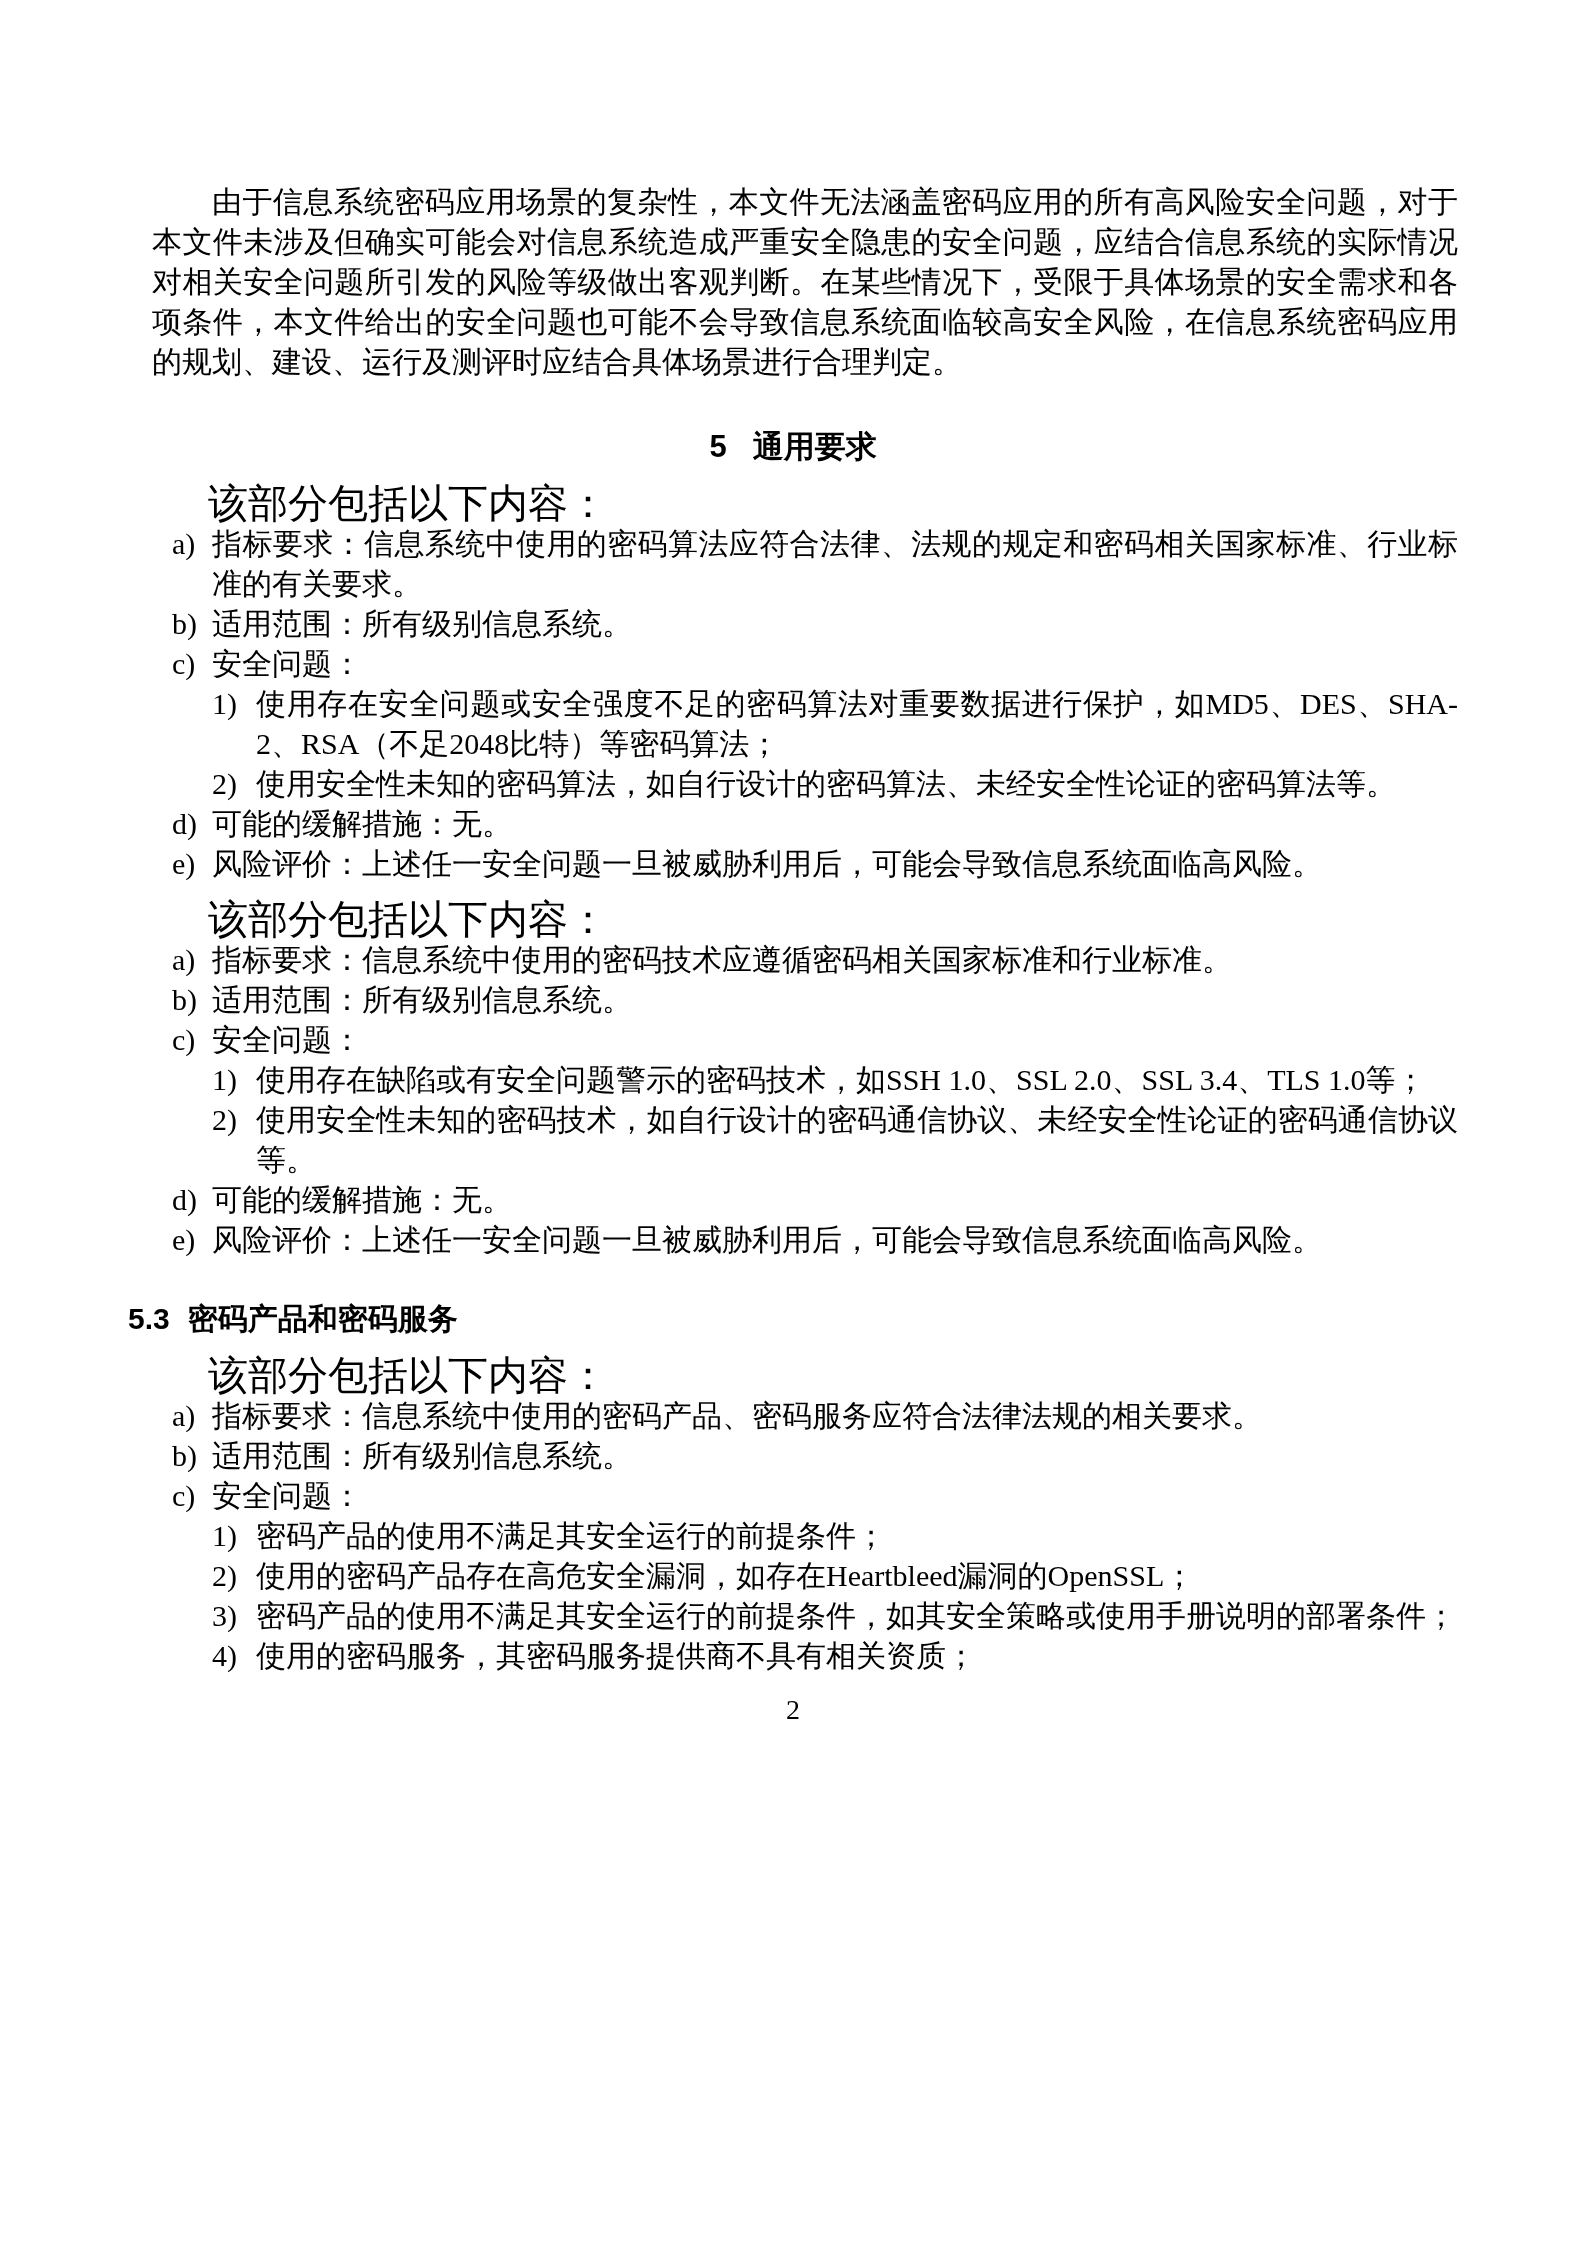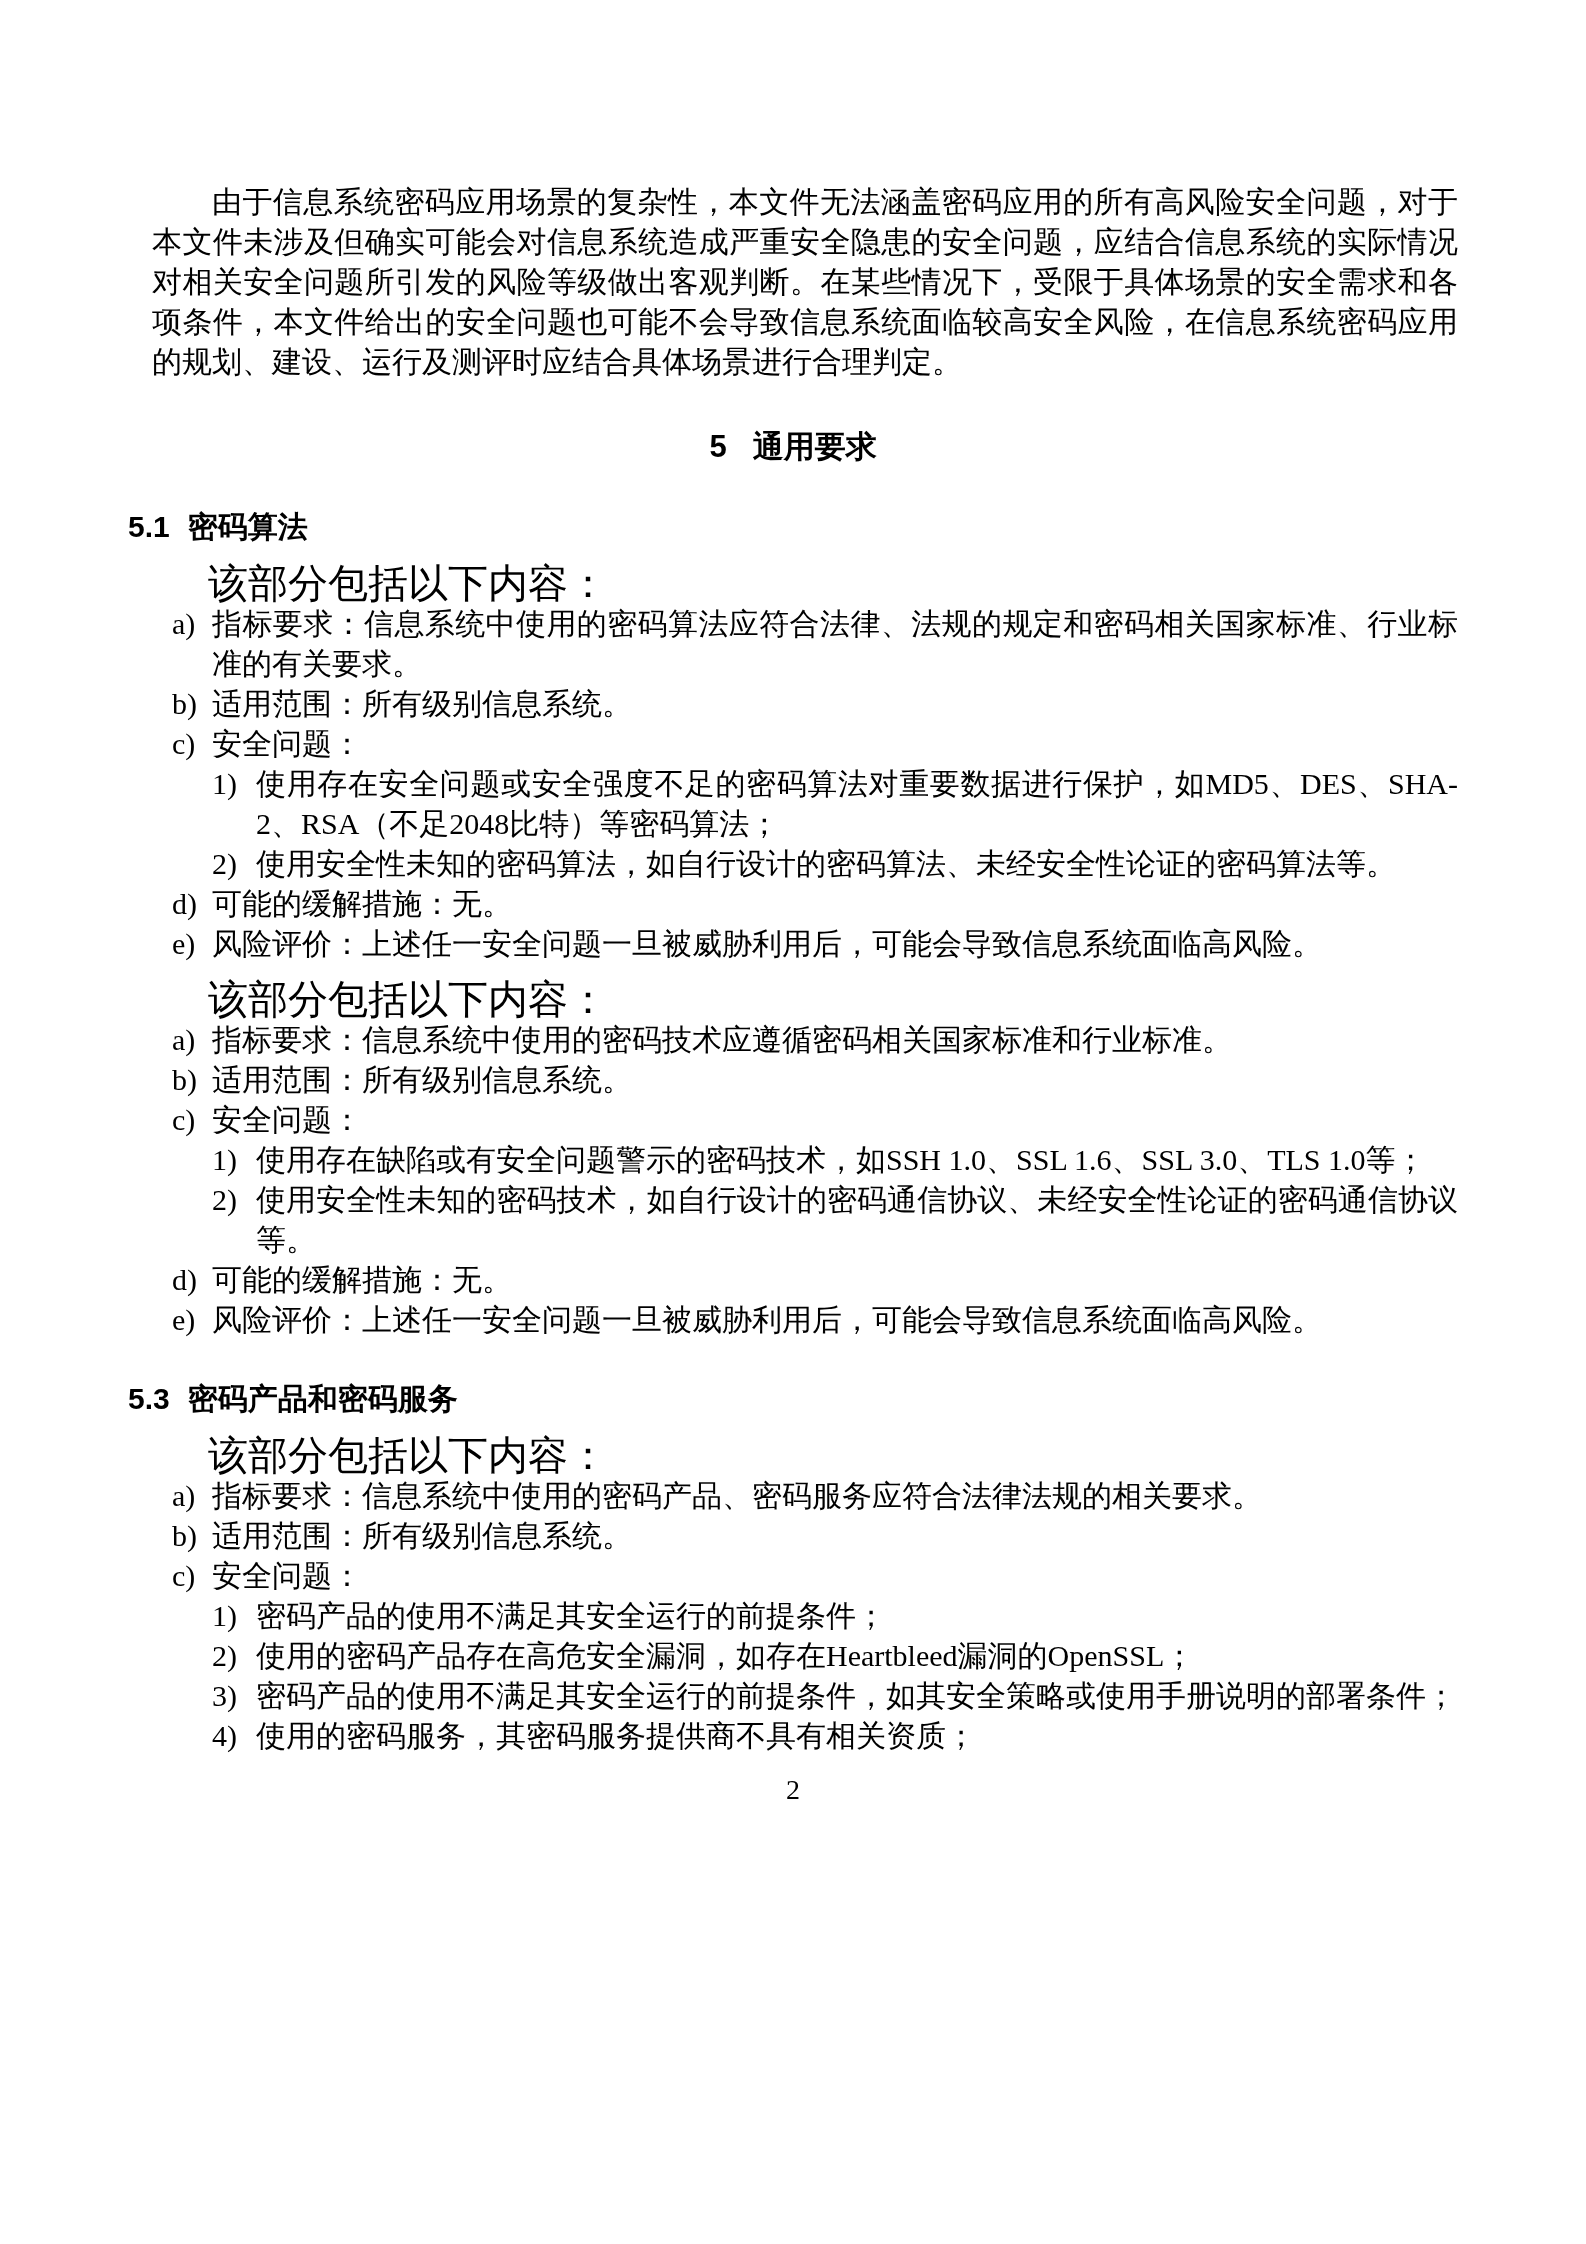--- a/index.html
+++ b/index.html
@@ -86,23 +86,20 @@
 <body>
 
 <div class="page">
 
   <p class="para indent">由于信息系统密码应用场景的复杂性，本文件无法涵盖密码应用的所有高风险安全问题，对于本文件未涉及但确实可能会对信息系统造成严重安全隐患的安全问题，应结合信息系统的实际情况对相关安全问题所引发的风险等级做出客观判断。在某些情况下，受限于具体场景的安全需求和各项条件，本文件给出的安全问题也可能不会导致信息系统面临较高安全风险，在信息系统密码应用的规划、建设、运行及测评时应结合具体场景进行合理判定。</p>
 
   <h1 class="h-sec">
     <span class="num">5</span><span>通用要求</span>
   </h1>
 
-  <h2 class="h-sub">
-    <span class="num">5.1</span><span>密码算法</span>
-  </h2>
   <p class="lead indent">该部分包括以下内容：</p>
 
   <div class="item">
     <span class="lbl">a)</span>
     <span class="txt">指标要求：信息系统中使用的密码算法应符合法律、法规的规定和密码相关国家标准、行业标准的有关要求。</span>
   </div>
   <div class="item">
     <span class="lbl">b)</span>
     <span class="txt">适用范围：所有级别信息系统。</span>
   </div>
@@ -136,21 +133,21 @@
   <div class="item">
     <span class="lbl">b)</span>
     <span class="txt">适用范围：所有级别信息系统。</span>
   </div>
   <div class="item">
     <span class="lbl">c)</span>
     <span class="txt">安全问题：</span>
   </div>
   <div class="subitem">
     <span class="lbl">1)</span>
-    <span class="txt">使用存在缺陷或有安全问题警示的密码技术，如SSH 1.0、SSL 1.6、SSL 3.0、TLS 1.0等；</span>
+    <span class="txt">使用存在缺陷或有安全问题警示的密码技术，如SSH 1.0、SSL 2.0、SSL 3.4、TLS 1.0等；</span>
   </div>
   <div class="subitem">
     <span class="lbl">2)</span>
     <span class="txt">使用安全性未知的密码技术，如自行设计的密码通信协议、未经安全性论证的密码通信协议等。</span>
   </div>
   <div class="item">
     <span class="lbl">d)</span>
     <span class="txt">可能的缓解措施：无。</span>
   </div>
   <div class="item">

